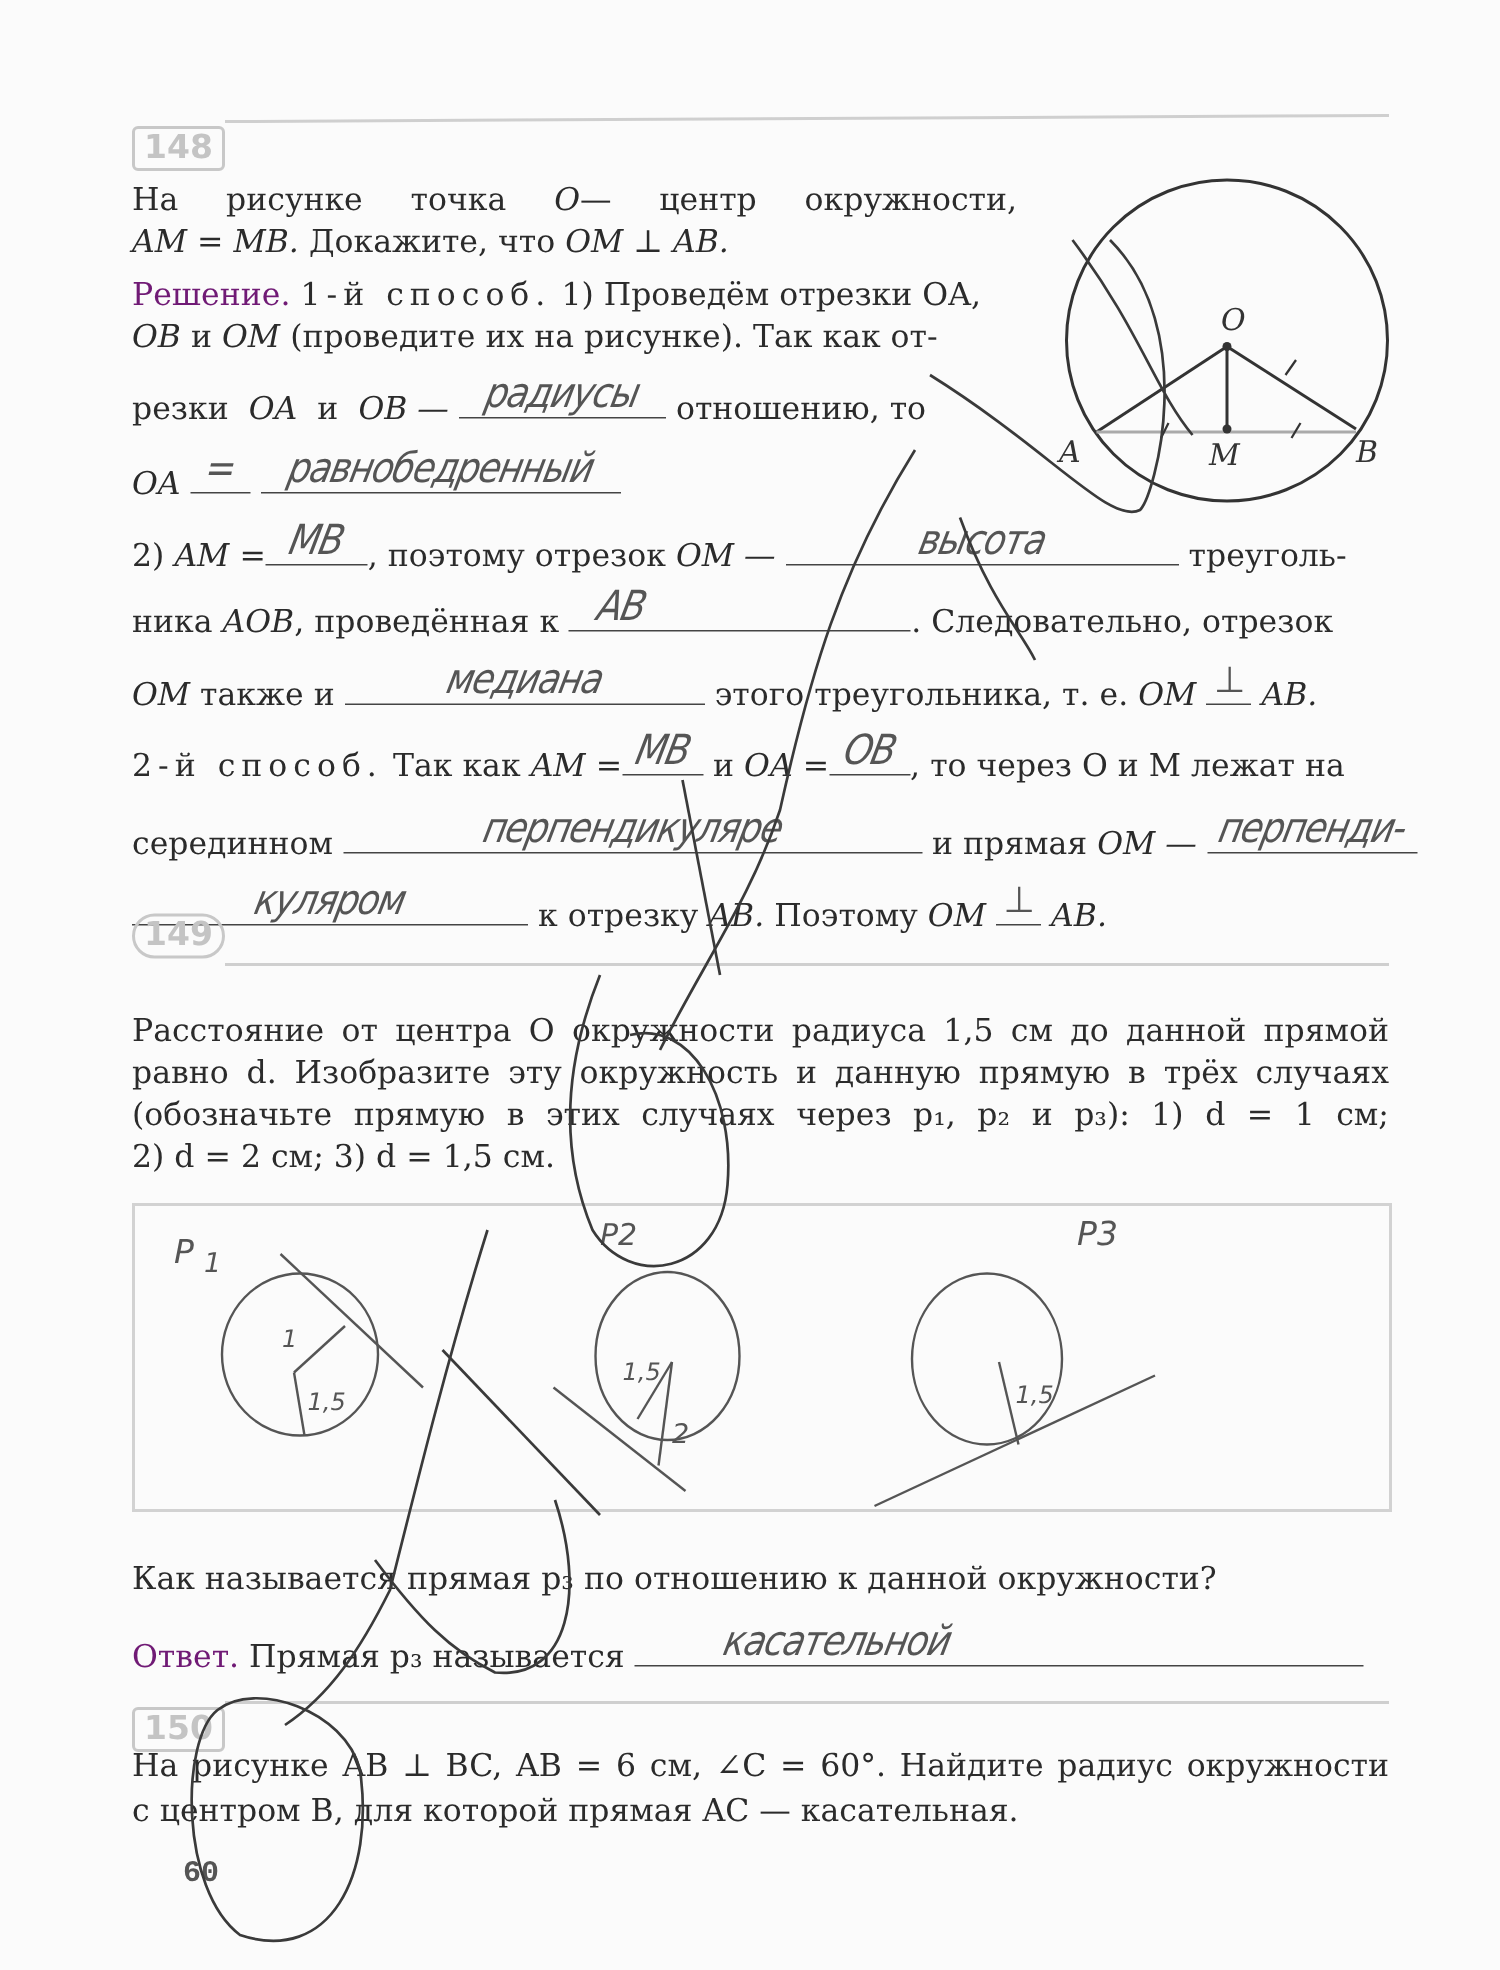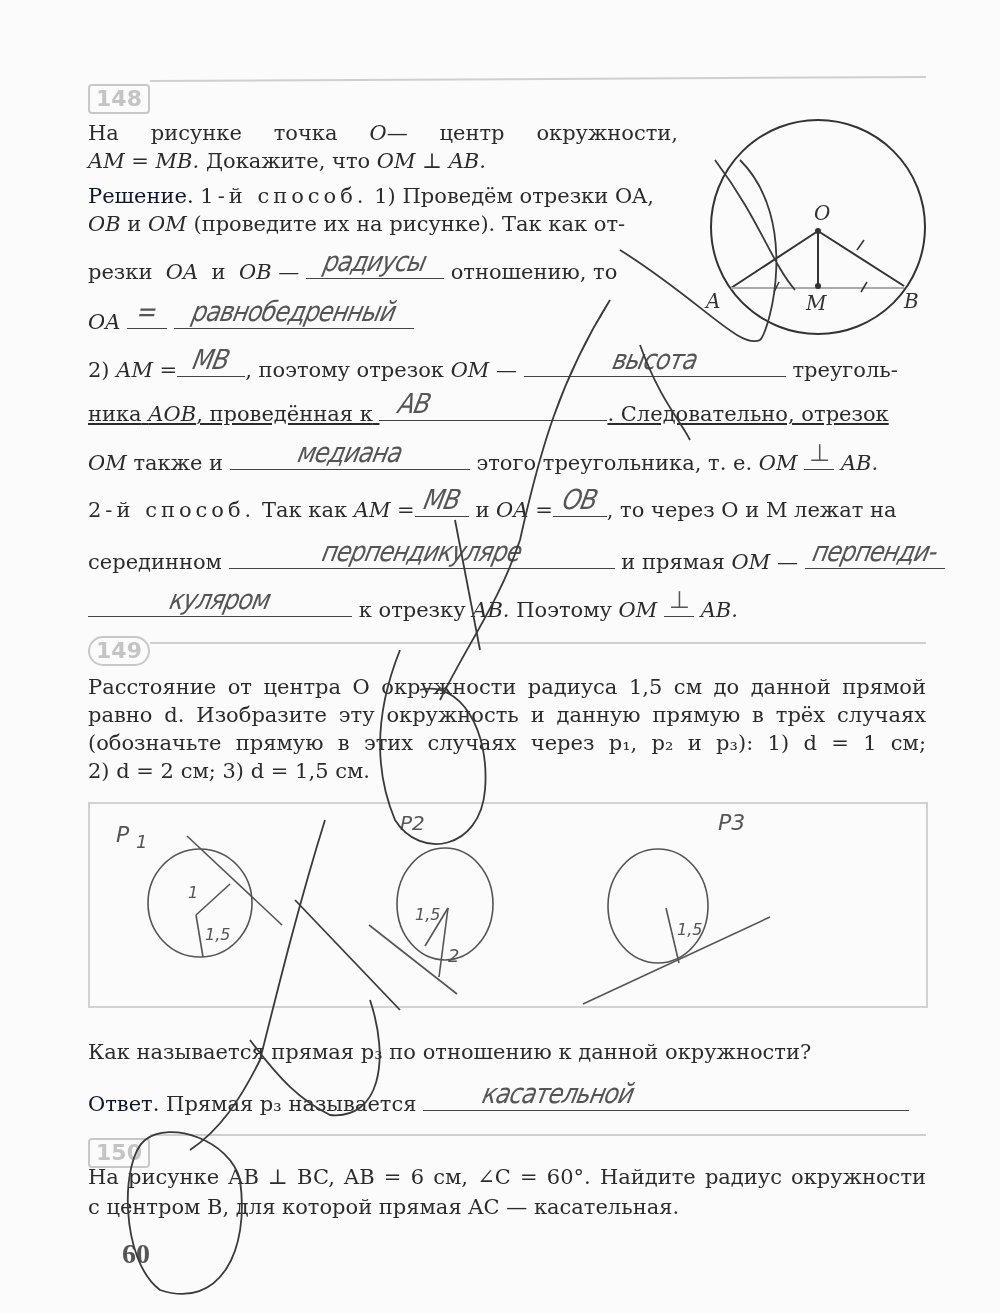--- a/index.html
+++ b/index.html
@@ -8,31 +8,31 @@
     font-family: "DejaVu Serif", "Liberation Serif", serif; color: #2b2b2b;
   }
   .rule { position: absolute; height: 2px; background: #cfcfcf; }
   .num-box {
     position: absolute; border: 2px solid #c8c8c8; border-radius: 4px; color: #c4c4c4;
     font-family: "DejaVu Sans", sans-serif; font-weight: bold; font-size: 22px;
     width: 58px; height: 26px; line-height: 26px; text-align: center;
   }
   .line { position: absolute; left: 88px; width: 838px; font-size: 21px; white-space: nowrap; line-height: 28px; }
   .justify { text-align: justify; text-align-last: justify; white-space: normal; }
-  .gray { color: #0f172a; }
+  .gray { color: #701a75; }
   .it { font-style: italic; }
   .blank { display: inline-block; border-bottom: 1.5px solid #444; position: relative; vertical-align: baseline; height: 22px; }
   .hw {
     position: absolute; bottom: 2px; left: 0; right: 0; text-align: center;
     font-family: "DejaVu Sans", sans-serif; font-style: italic; font-size: 24px; color: #555;
     letter-spacing: -1px; transform: skewX(-12deg) scaleY(1.15);
   }
   .spaced { letter-spacing: 4px; }
   .figure-box { position: absolute; left: 88px; top: 802px; width: 836px; height: 202px; border: 2px solid #d2d2d2; }
-  .page-no { position: absolute; left: 122px; top: 1238px; font-family: Liberation Serif, serif; font-weight: bold; font-size: 28px; color: #555; }
+  .page-no { position: absolute; left: 122px; top: 1238px; font-family: Liberation Mono, monospace; font-weight: bold; font-size: 20px; color: #555; }
   svg { position: absolute; left: 0; top: 0; }
 </style>
 </head>
 <body>
 
 <div class="rule" style="left:150px; top:78px; width:776px; transform:rotate(-0.3deg);"></div>
 <div class="num-box" style="left:88px; top:84px;">148</div>
 
 <div class="line justify" style="top:119px; width:590px;">
   <span>На рисунке точка</span>
@@ -68,21 +68,21 @@
   <span class="blank" style="width:40px;"><span class="hw">=</span></span>
   <span class="blank" style="width:240px;"><span class="hw">равнобедренный</span></span>
 </div>
 <div class="line" style="top:354px;">
   <span>2)</span>
   <span class="it">AM =</span><span class="blank" style="width:68px;"><span class="hw">MB</span></span><span>, поэтому отрезок</span>
   <span class="it">OM —</span>
   <span class="blank" style="width:262px;"><span class="hw">высота</span></span>
   <span>треуголь-</span>
 </div>
-<div class="line" style="top:398px;text-decoration:underline;">
+<div class="line" style="top:398px;">
   <span>ника</span>
   <span class="it">AOB</span><span>, проведённая к</span>
   <span class="blank" style="width:228px;"><span class="hw" style="text-align:left; left:20px;">AB</span></span><span>. Следовательно, отрезок</span>
 </div>
 <div class="line" style="top:447px;">
   <span class="it">OM</span>
   <span>также и</span>
   <span class="blank" style="width:240px;"><span class="hw">медиана</span></span>
   <span>этого треугольника, т. е.</span>
   <span class="it">OM</span>
@@ -107,21 +107,21 @@
   <span class="blank" style="width:264px;"><span class="hw">куляром</span></span>
   <span>к отрезку</span>
   <span class="it">AB.</span>
   <span>Поэтому</span>
   <span class="it">OM</span>
   <span class="blank" style="width:30px;"><span class="hw" style="transform:none;">⊥</span></span>
   <span class="it">AB.</span>
 </div>
 
 <div class="rule" style="left:150px; top:642px; width:776px;"></div>
-<div class="num-box" style="left:88px; top:636px;border-radius:15px;">149</div>
+<div class="num-box" style="left:88px; top:609px;border-radius:15px;">149</div>
 <div class="line justify" style="top:673px;">Расстояние от центра O окружности радиуса 1,5 см до данной прямой</div>
 <div class="line justify" style="top:701px;">равно d. Изобразите эту окружность и данную прямую в трёх случаях</div>
 <div class="line justify" style="top:729px;">(обозначьте прямую в этих случаях через p₁, p₂ и p₃): 1) d = 1 см;</div>
 <div class="line" style="top:757px;">2) d = 2 см; 3) d = 1,5 см.</div>
 
 <div class="figure-box"></div>
 
 <div class="line" style="top:1038px;">Как называется прямая p₃ по отношению к данной окружности?</div>
 <div class="line" style="top:1088px;">
   <span class="gray">Ответ.</span>

